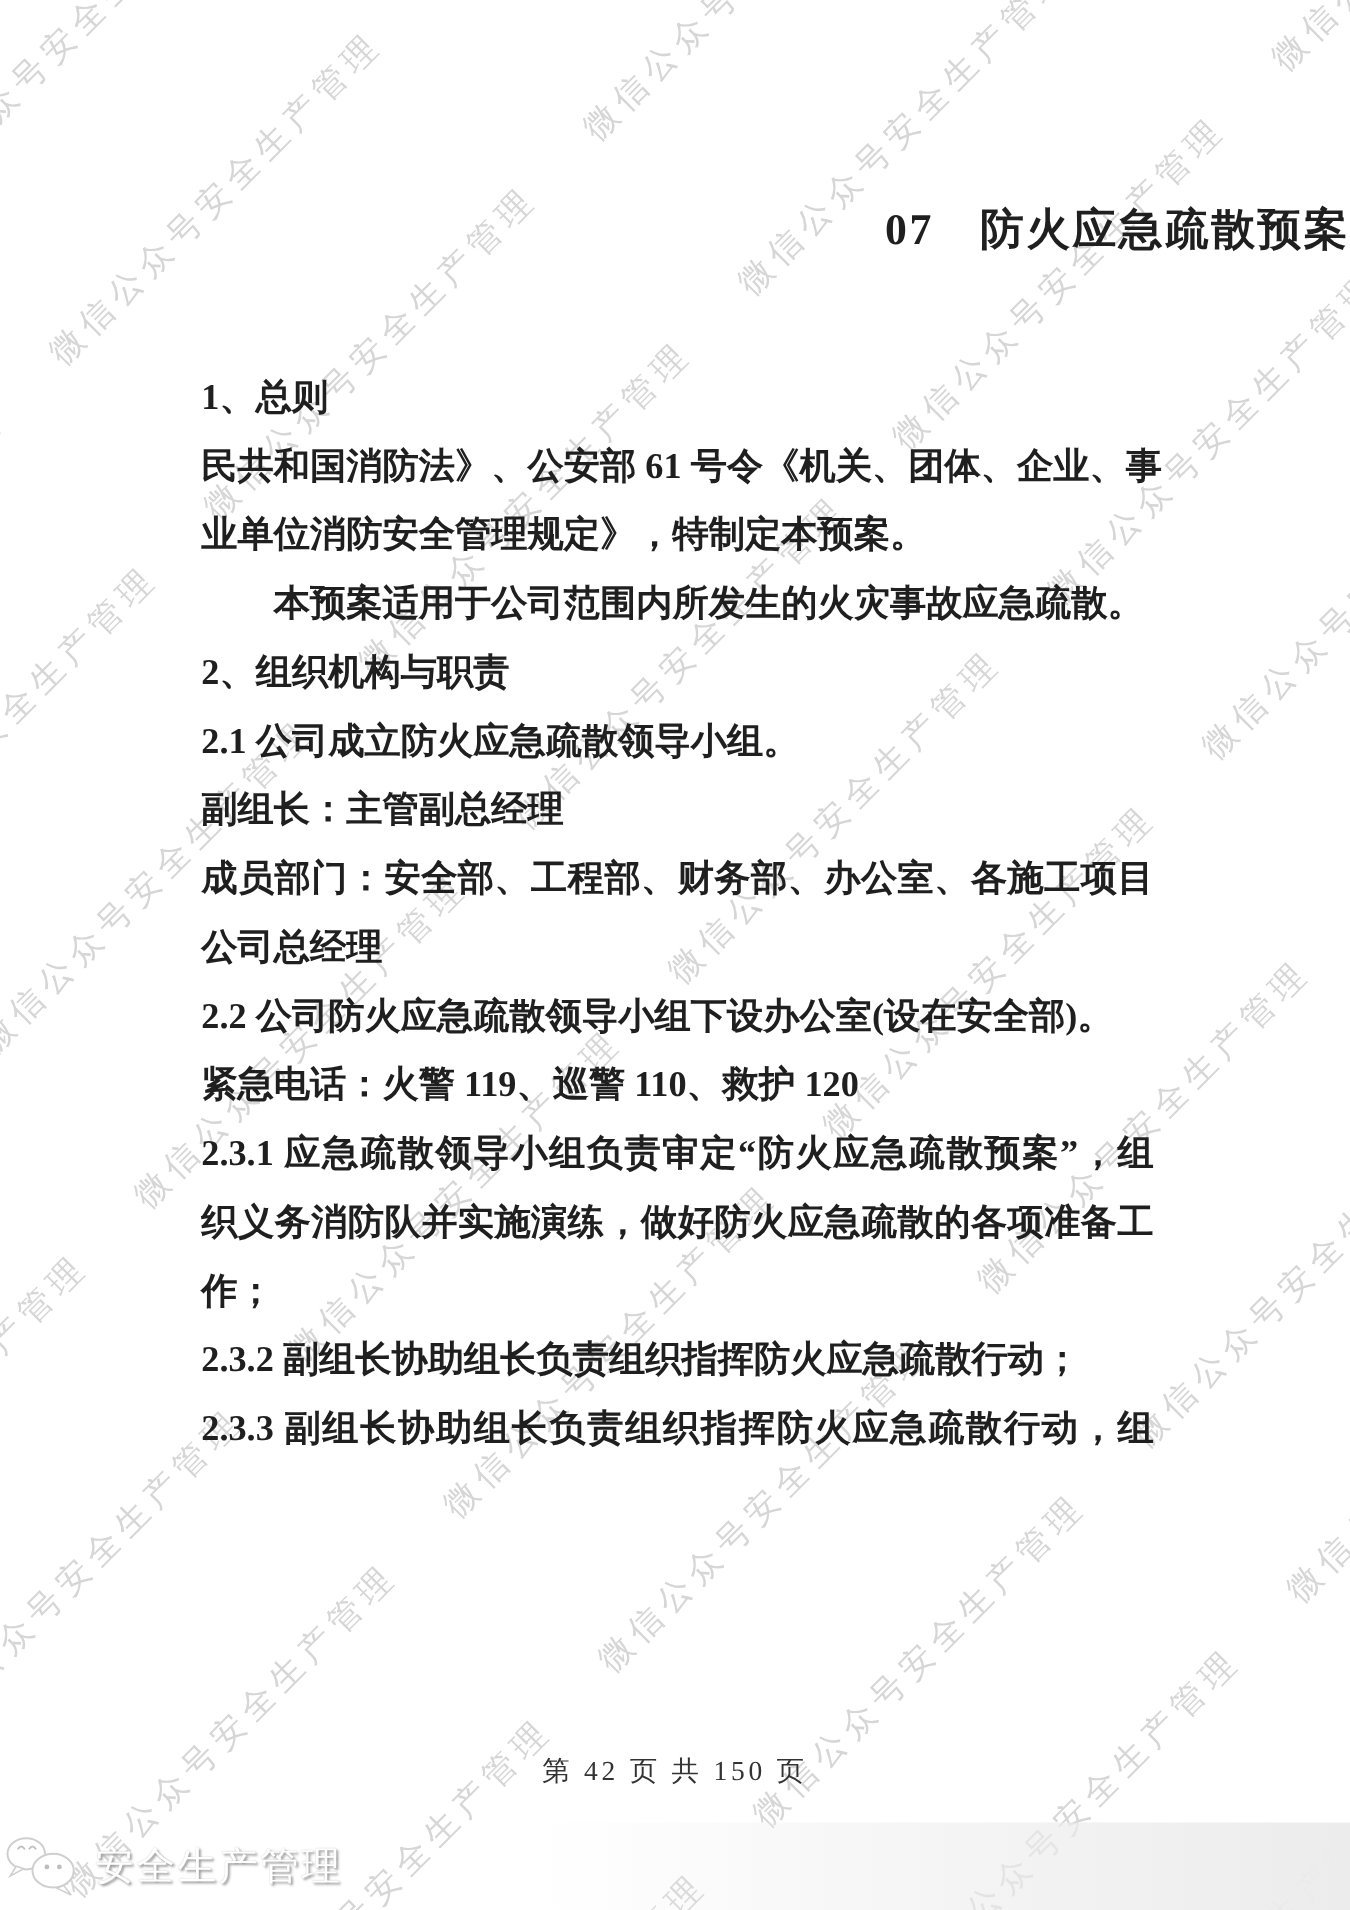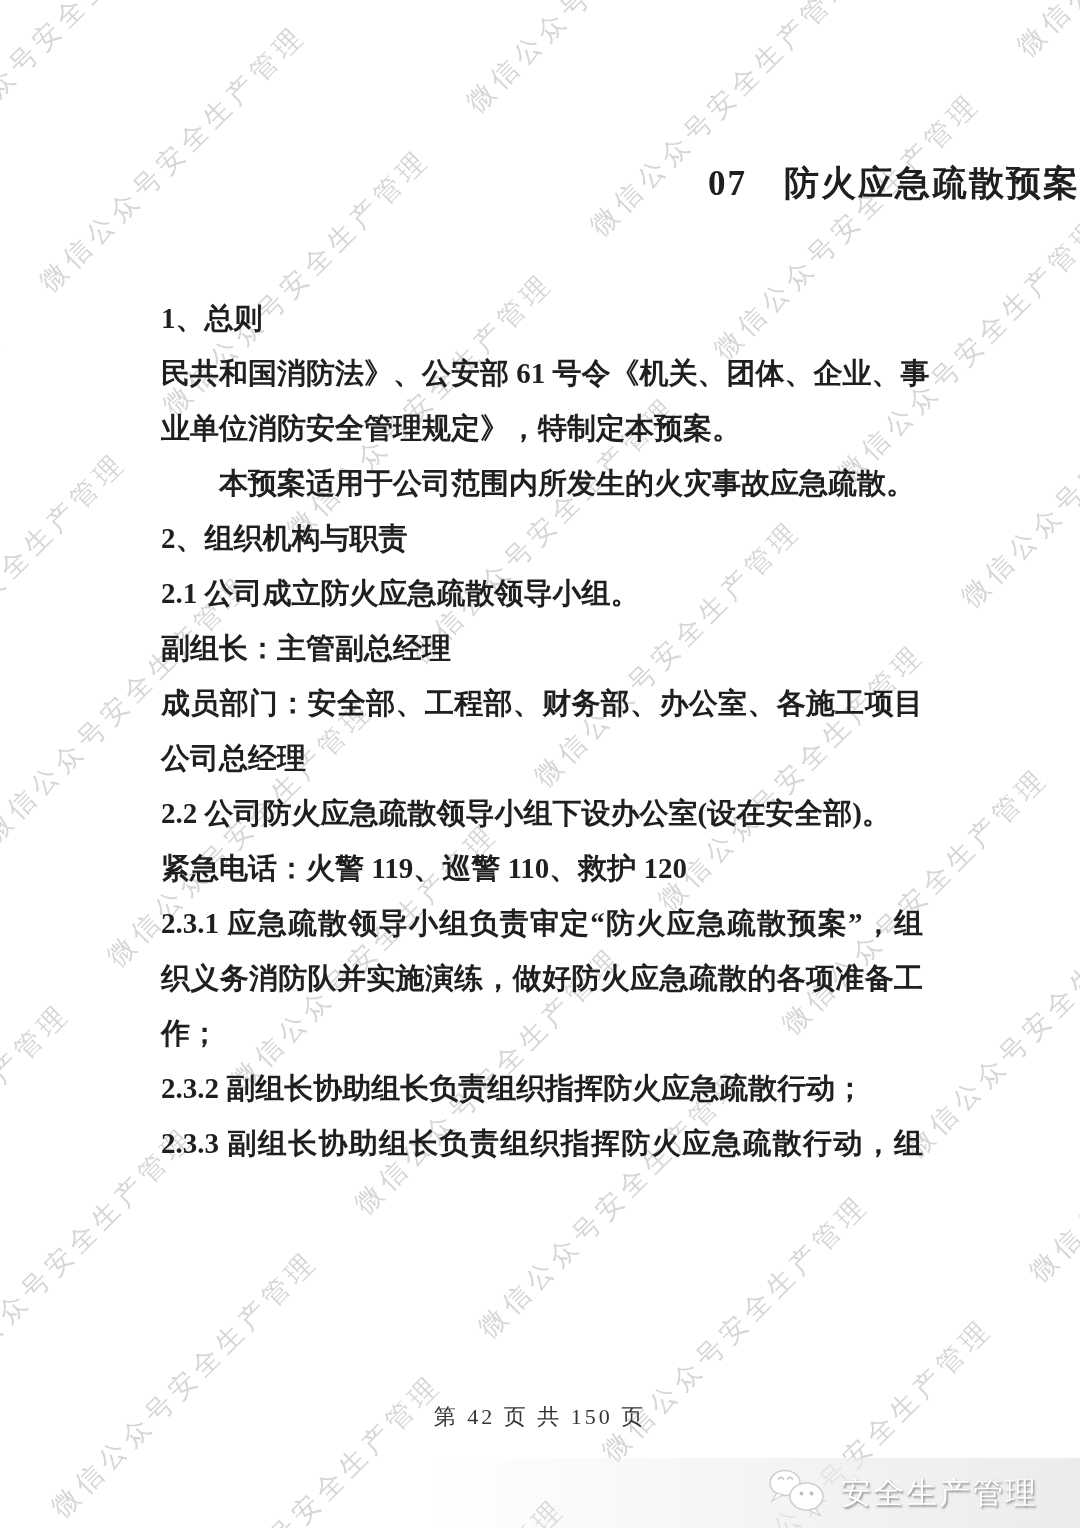--- a/index.html
+++ b/index.html
@@ -67,21 +67,21 @@
     letter-spacing:3px;
     color:#333;
     z-index:2;
   }
   .bar{
     position:absolute;
     left:0;right:0;bottom:0;
     height:70px;
     display:flex;
     align-items:center;
-    justify-content:flex-end;
+    justify-content:flex-start;
     padding-right:42px;
     box-sizing:border-box;
     background:linear-gradient(90deg,
       rgba(244,244,244,0) 0%,
       rgba(244,244,244,0) 40%,
       rgba(236,236,236,.55) 70%,
       #ececec 100%);
     z-index:3;
   }
   .brand-label{

